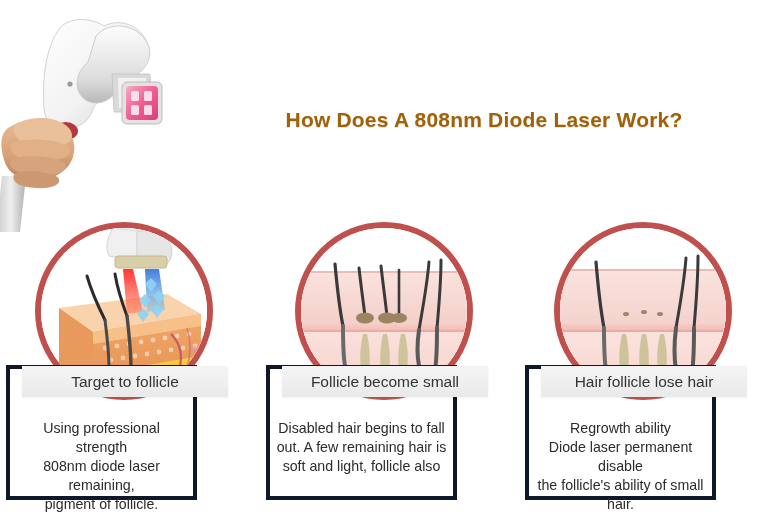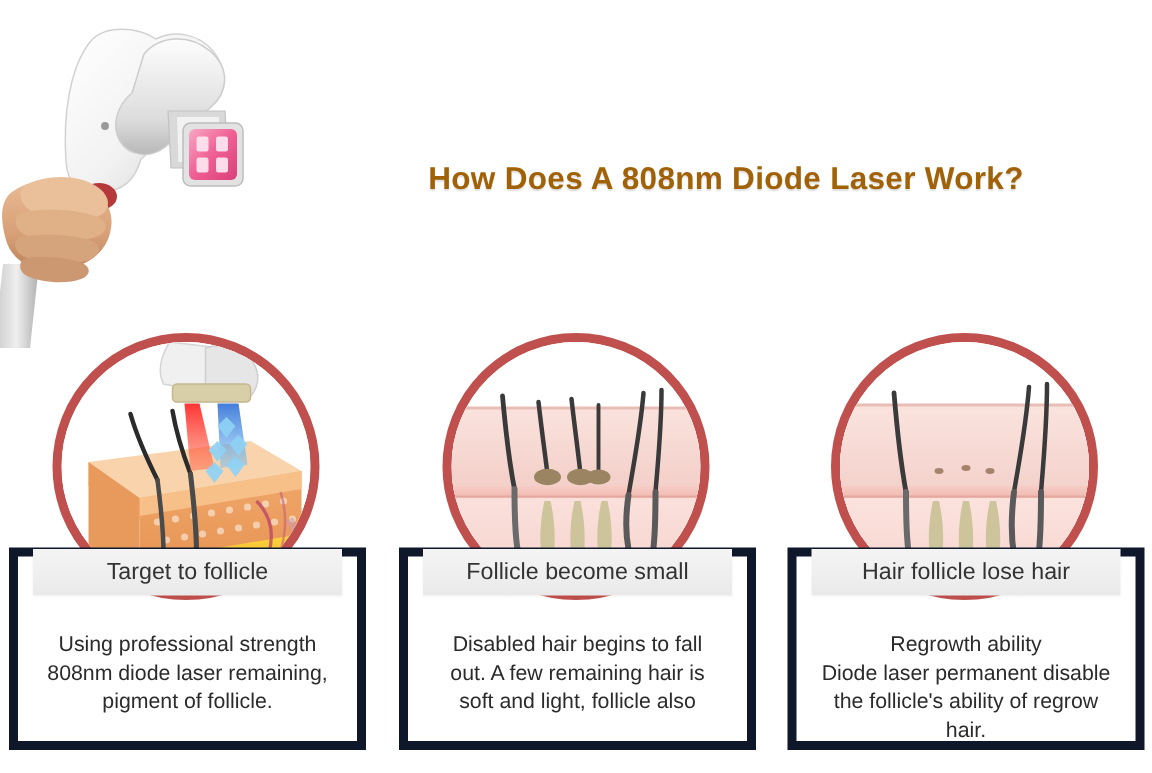--- a/index.html
+++ b/index.html
@@ -75,23 +75,23 @@
     left: 0; top: 0;
     width: 100%; height: 100%;
   }
   .circle-inner svg { display: block; width: 100%; height: 100%; }
 
   
   .card {
     position: absolute;
     left: 0px;
     top: 143px;
-    width: 238px;
+    width: 191px;
     height: 135px;
-    border: 6px solid #0f172a;
+    border: 4px solid #0f172a;
     box-sizing: border-box;
     background: transparent;
   }
   .card-body {
     position: absolute;
     left: 6px;
     right: 6px;
     top: 50px;
     text-align: center;
     font-size: 14.2px;
@@ -409,21 +409,21 @@
           <path d="M100,106 C96,124 96,142 102,158 C108,144 108,124 104,106 Z" fill="#cdc49b"></path>
         </svg>
       </div>
     </div>
   </div>
 
   <div class="card">
     <div class="card-body">
       <div>Regrowth ability</div>
       <div>Diode laser permanent disable</div>
-      <div>the follicle's ability of regrow</div>
+      <div>the follicle's ability of small</div>
       <div>hair.</div>
     </div>
   </div>
 
   <div class="label-bar">
     <span class="label-text">Hair follicle lose hair</span>
   </div>
 </div>
 
 </body></html>

